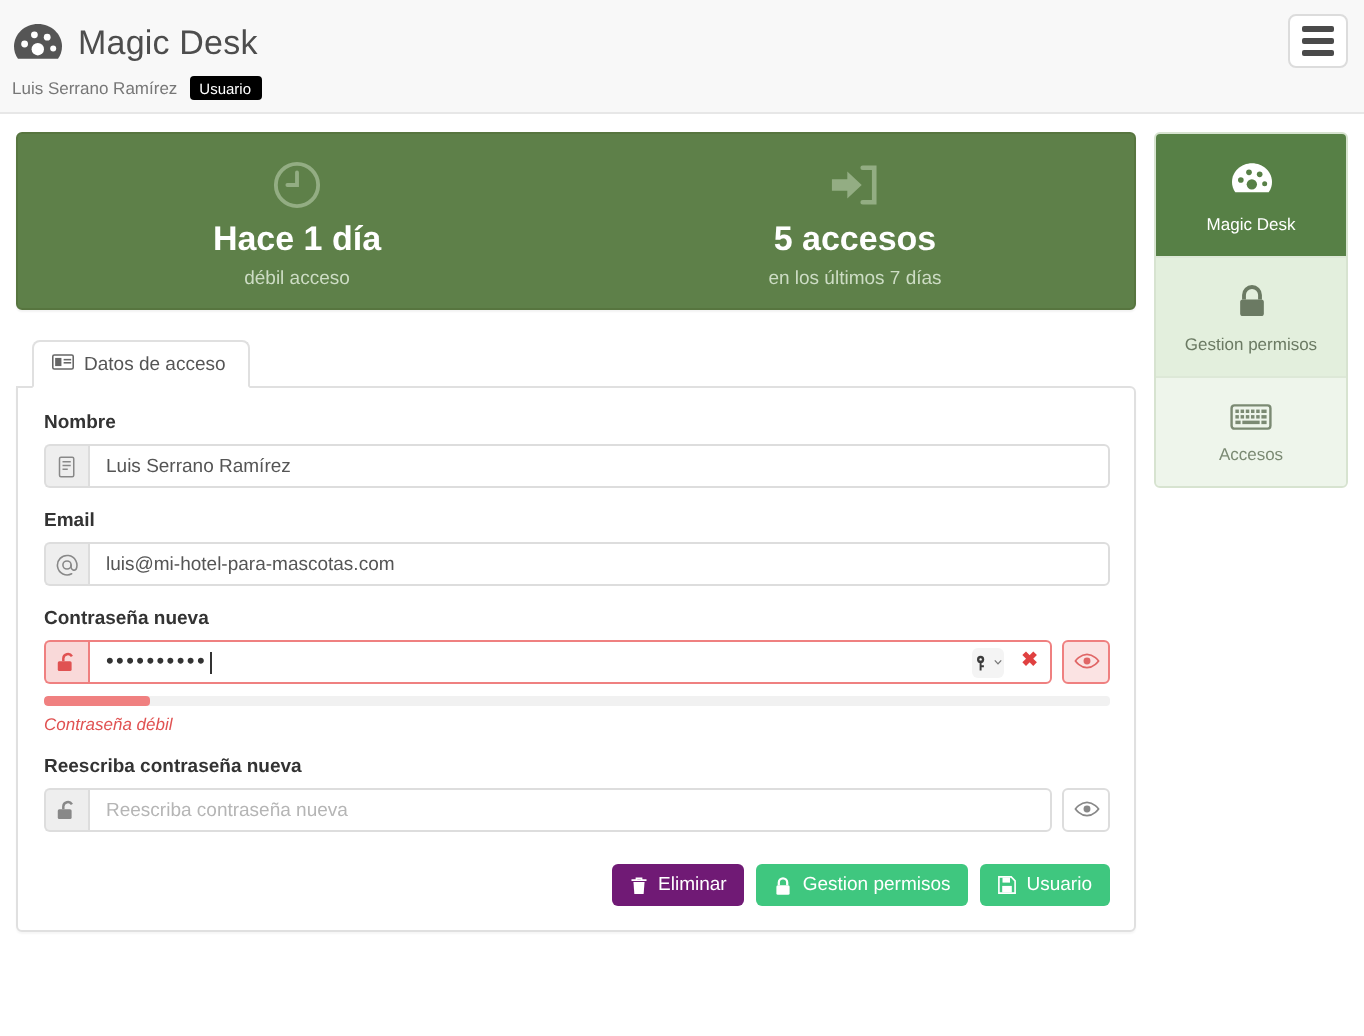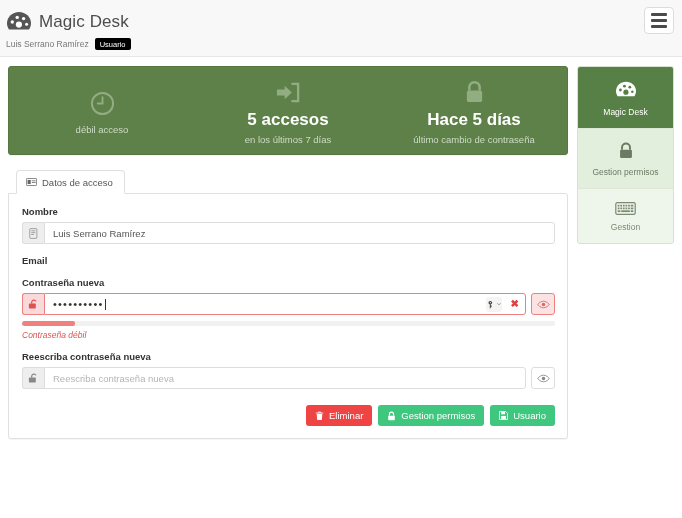--- a/index.html
+++ b/index.html
@@ -162,21 +162,21 @@
   .actions {
     display: flex; justify-content: flex-end; gap: 6px; margin-top: 16px;
   }
   .btn {
     display: flex; align-items: center; gap: 5px;
     border: none; border-radius: 3px; cursor: pointer;
     font-size: 9.5px; color: #fff; padding: 5px 9px;
     font-family: inherit; line-height: 1.2;
   }
   .btn svg { display: block; }
-  .btn-danger { background: #ef4444; }
+  .btn-danger { background: #701a75; }
   .btn-success { background: #3fc77f; }
 
   
   .side {
     border: 1px solid #d7e3d0; border-radius: 3px; overflow: hidden;
     background: #eaf2e5;
   }
   .side-item {
     display: flex; flex-direction: column; align-items: center;
     justify-content: center; gap: 7px; padding: 13px 4px 11px;
@@ -222,44 +222,35 @@
 
     <div class="stats">
 
       <div class="stat">
         <span class="stat-icon">
           <svg viewBox="0 0 26 26" width="25" height="25" fill="none" stroke="#93ad83" stroke-width="2">
             <circle cx="13" cy="13" r="11"></circle>
             <path d="M13 6.5V13H8" stroke-linecap="round"></path>
           </svg>
         </span>
+        <span class="stat-value">Hace 1 día</span>
         <span class="stat-label">débil acceso</span>
       </div>
 
       <div class="stat">
         <span class="stat-icon">
           <svg viewBox="0 0 28 26" width="27" height="25">
             <path d="M2 10h8V6l7.5 7-7.5 7v-4H2z" fill="#93ad83"></path>
             <path d="M18 4h6v18h-6" fill="none" stroke="#93ad83" stroke-width="2.4" stroke-linecap="round"></path>
           </svg>
         </span>
         <span class="stat-value">5 accesos</span>
         <span class="stat-label">en los últimos 7 días</span>
       </div>
 
-      <div class="stat">
-        <span class="stat-icon">
-          <svg viewBox="0 0 22 26" width="21" height="25">
-            <path d="M5.6 11V7.6a5.4 5.4 0 0 1 10.8 0V11" fill="none" stroke="#93ad83" stroke-width="2.6"></path>
-            <rect x="3" y="11" width="16" height="12" rx="2" fill="#93ad83"></rect>
-          </svg>
-        </span>
-        <span class="stat-value">Hace 5 días</span>
-        <span class="stat-label">último cambio de contraseña</span>
-      </div>
     </div>
 
     <div class="tabs-wrap">
       <div class="tabs">
         <div class="tab">
           <span class="tab-icon">
             <svg viewBox="0 0 14 10" width="11" height="8">
               <rect x="0.5" y="0.5" width="13" height="9" rx="1" fill="none" stroke="#666"></rect>
               <rect x="2" y="2.4" width="4" height="5.2" fill="#666"></rect>
               <rect x="7.4" y="3" width="4.8" height="1" fill="#666"></rect>
@@ -282,20 +273,29 @@
                 <rect x="3" y="5.5" width="5.5" height="1" fill="#888"></rect>
                 <rect x="3" y="8" width="3.5" height="1" fill="#888"></rect>
               </svg>
             </span>
             <input class="ictrl" type="text" value="Luis Serrano Ramírez" style="">
           </div>
         </div>
 
         <div class="field">
           <label class="flabel">Email</label>
+          <div class="igroup">
+            <span class="iaddon">
+              <svg viewBox="0 0 14 14" width="11" height="11" fill="none" stroke="#888" stroke-width="1">
+                <circle cx="7" cy="7" r="2.6"></circle>
+                <path d="M9.6 7v1.6a1.9 1.9 0 0 0 3.1 1.2A6.2 6.2 0 1 0 10 12.6" stroke-linecap="round"></path>
+              </svg>
+            </span>
+            <input class="ictrl" type="text" value="luis@mi-hotel-para-mascotas.com" style="">
+          </div>
         </div>
 
         <div class="field">
           <label class="flabel">Contraseña nueva</label>
           <div class="row-pw">
             <div class="igroup-danger">
               <span class="iaddon">
                 <svg viewBox="0 0 14 13" width="11" height="10">
                   <path d="M4.6 6V4.2a3 3 0 0 1 5.6-1.3" fill="none" stroke="#e05252" stroke-width="1.6"></path>
                   <rect x="1" y="6" width="9" height="6.3" rx="1" fill="#e05252"></rect>
@@ -435,18 +435,18 @@
               <rect x="9" y="6.4" width="2" height="2"></rect>
                 <rect x="12" y="6.4" width="2" height="2"></rect>
               <rect x="15" y="6.4" width="2" height="2"></rect>
                 <rect x="18" y="6.4" width="3" height="2"></rect>
               <rect x="3" y="9.6" width="3" height="2"></rect>
                 <rect x="7" y="9.6" width="10" height="2"></rect>
               <rect x="18" y="9.6" width="3" height="2"></rect>
             </g>
           </svg>
         </span>
-        <span>Gestion</span>
+        <span>Accesos</span>
       </div>
 
     </div>
   </div>
 </div>
 
 </body></html>

